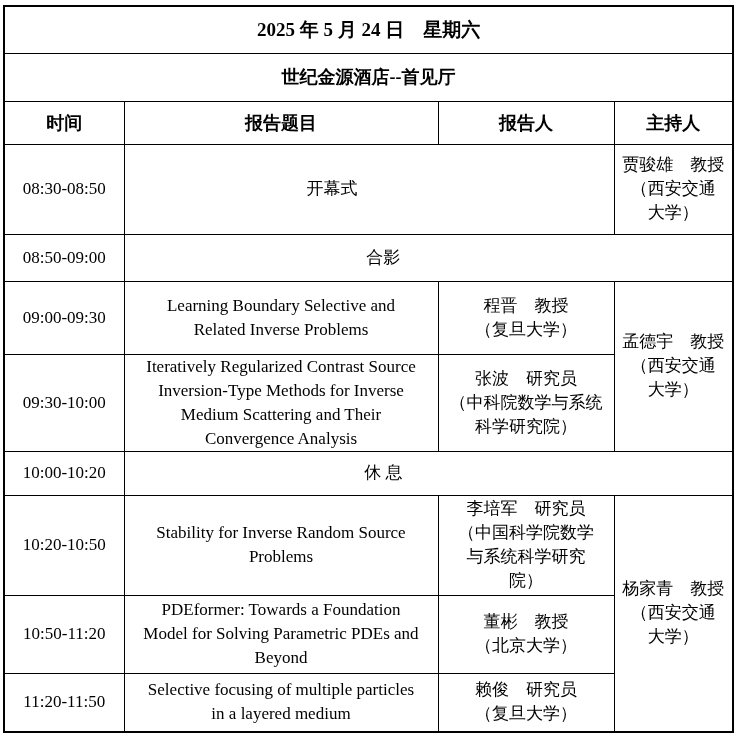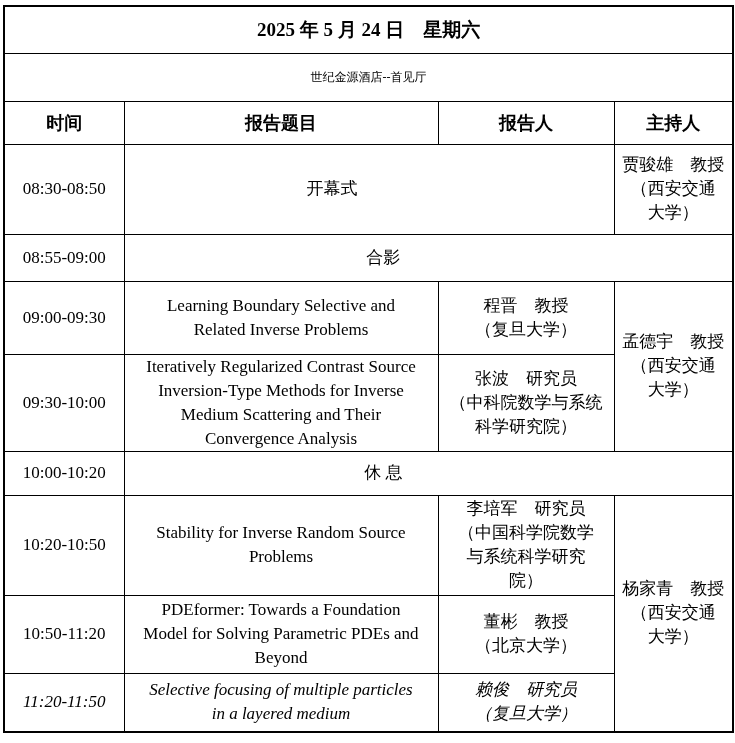--- a/index.html
+++ b/index.html
@@ -31,37 +31,37 @@
   td, th {
     border: 1px solid #000000;
     text-align: center;
     vertical-align: middle;
     padding: 0;
     font-size: 17px;
     line-height: 24px;
     overflow: hidden;
   }
   tr.r-date  td { font-weight: bold; font-size: 19px; }
-  tr.r-venue td { font-weight: normal; font-size: 12px; }
+  tr.r-venue td { font-weight: bold; font-size: 18px; }
   tr.r-cols  th { font-weight: bold; font-size: 18px; margin-top: 7px; }
   .multiline { white-space: pre-line; }
   td.merged-open  { padding-right: 74px; }
   td.merged-wide  { padding-right: 90px; margin-left: 16px; }
   
   tr.r-date   { height: 47px; }
   tr.r-venue  { height: 48px; }
   tr.r-cols   { height: 43px; }
   tr.r-open   { height: 90px; }
   tr.r-photo  { height: 47px; }
   tr.r-t1     { height: 73px; }
   tr.r-t2     { height: 96px; }
   tr.r-break  { height: 44px; }
   tr.r-t3     { height: 100px; }
   tr.r-t4     { height: 78px; }
-  tr.r-t5     { height: 59px; font-style: italic; }
+  tr.r-t5     { height: 59px; }
 </style>
 </head>
 <body>
 
 <div class="page">
   <table class="schedule">
     <colgroup>
       <col class="c-time">
       <col class="c-title">
       <col class="c-speaker">
@@ -86,21 +86,21 @@
 
     <tr class="r-open">
       <td>08:30-08:50</td>
       <td colspan="2" class="merged-open">开幕式</td>
       <td class="multiline">贾骏雄　教授
 （西安交通
 大学）</td>
     </tr>
 
     <tr class="r-photo">
-      <td>08:55-09:00</td>
+      <td>08:50-09:00</td>
       <td colspan="3" class="merged-wide">合影</td>
     </tr>
 
     <tr class="r-t1">
       <td>09:00-09:30</td>
       <td class="multiline">Learning Boundary Selective and
 Related Inverse Problems</td>
       <td class="multiline">程晋　教授
 （复旦大学）</td>
       <td rowspan="2" class="multiline">孟德宇　教授

